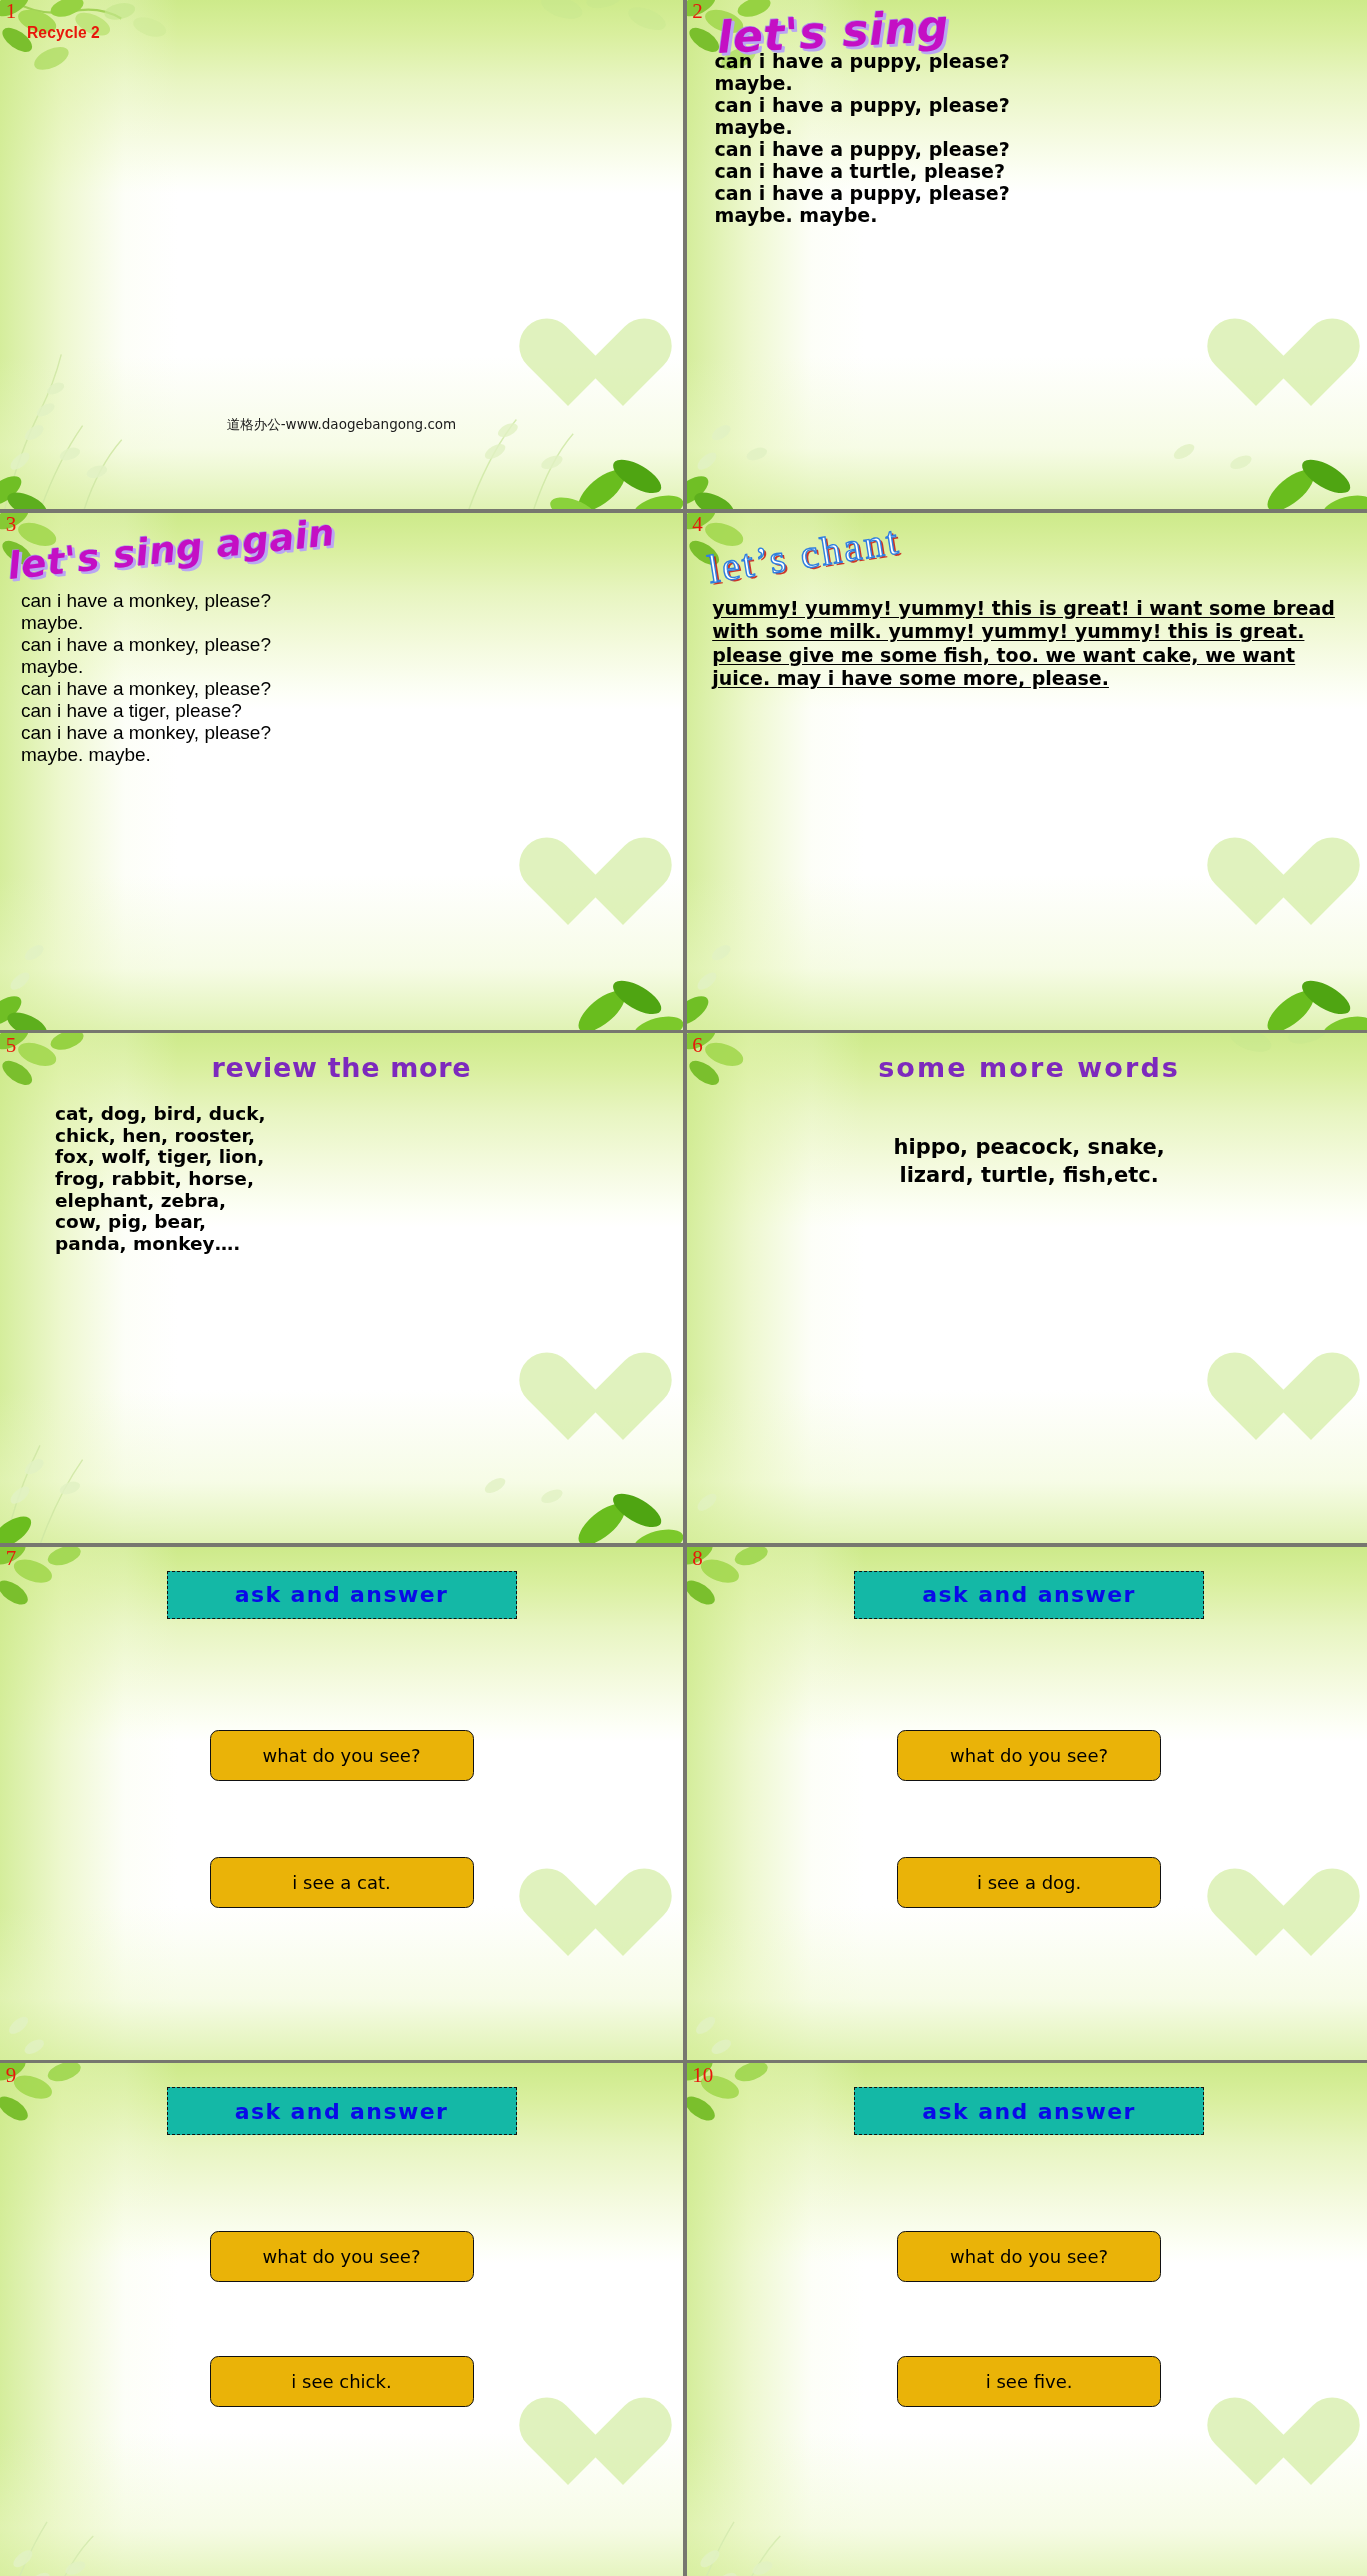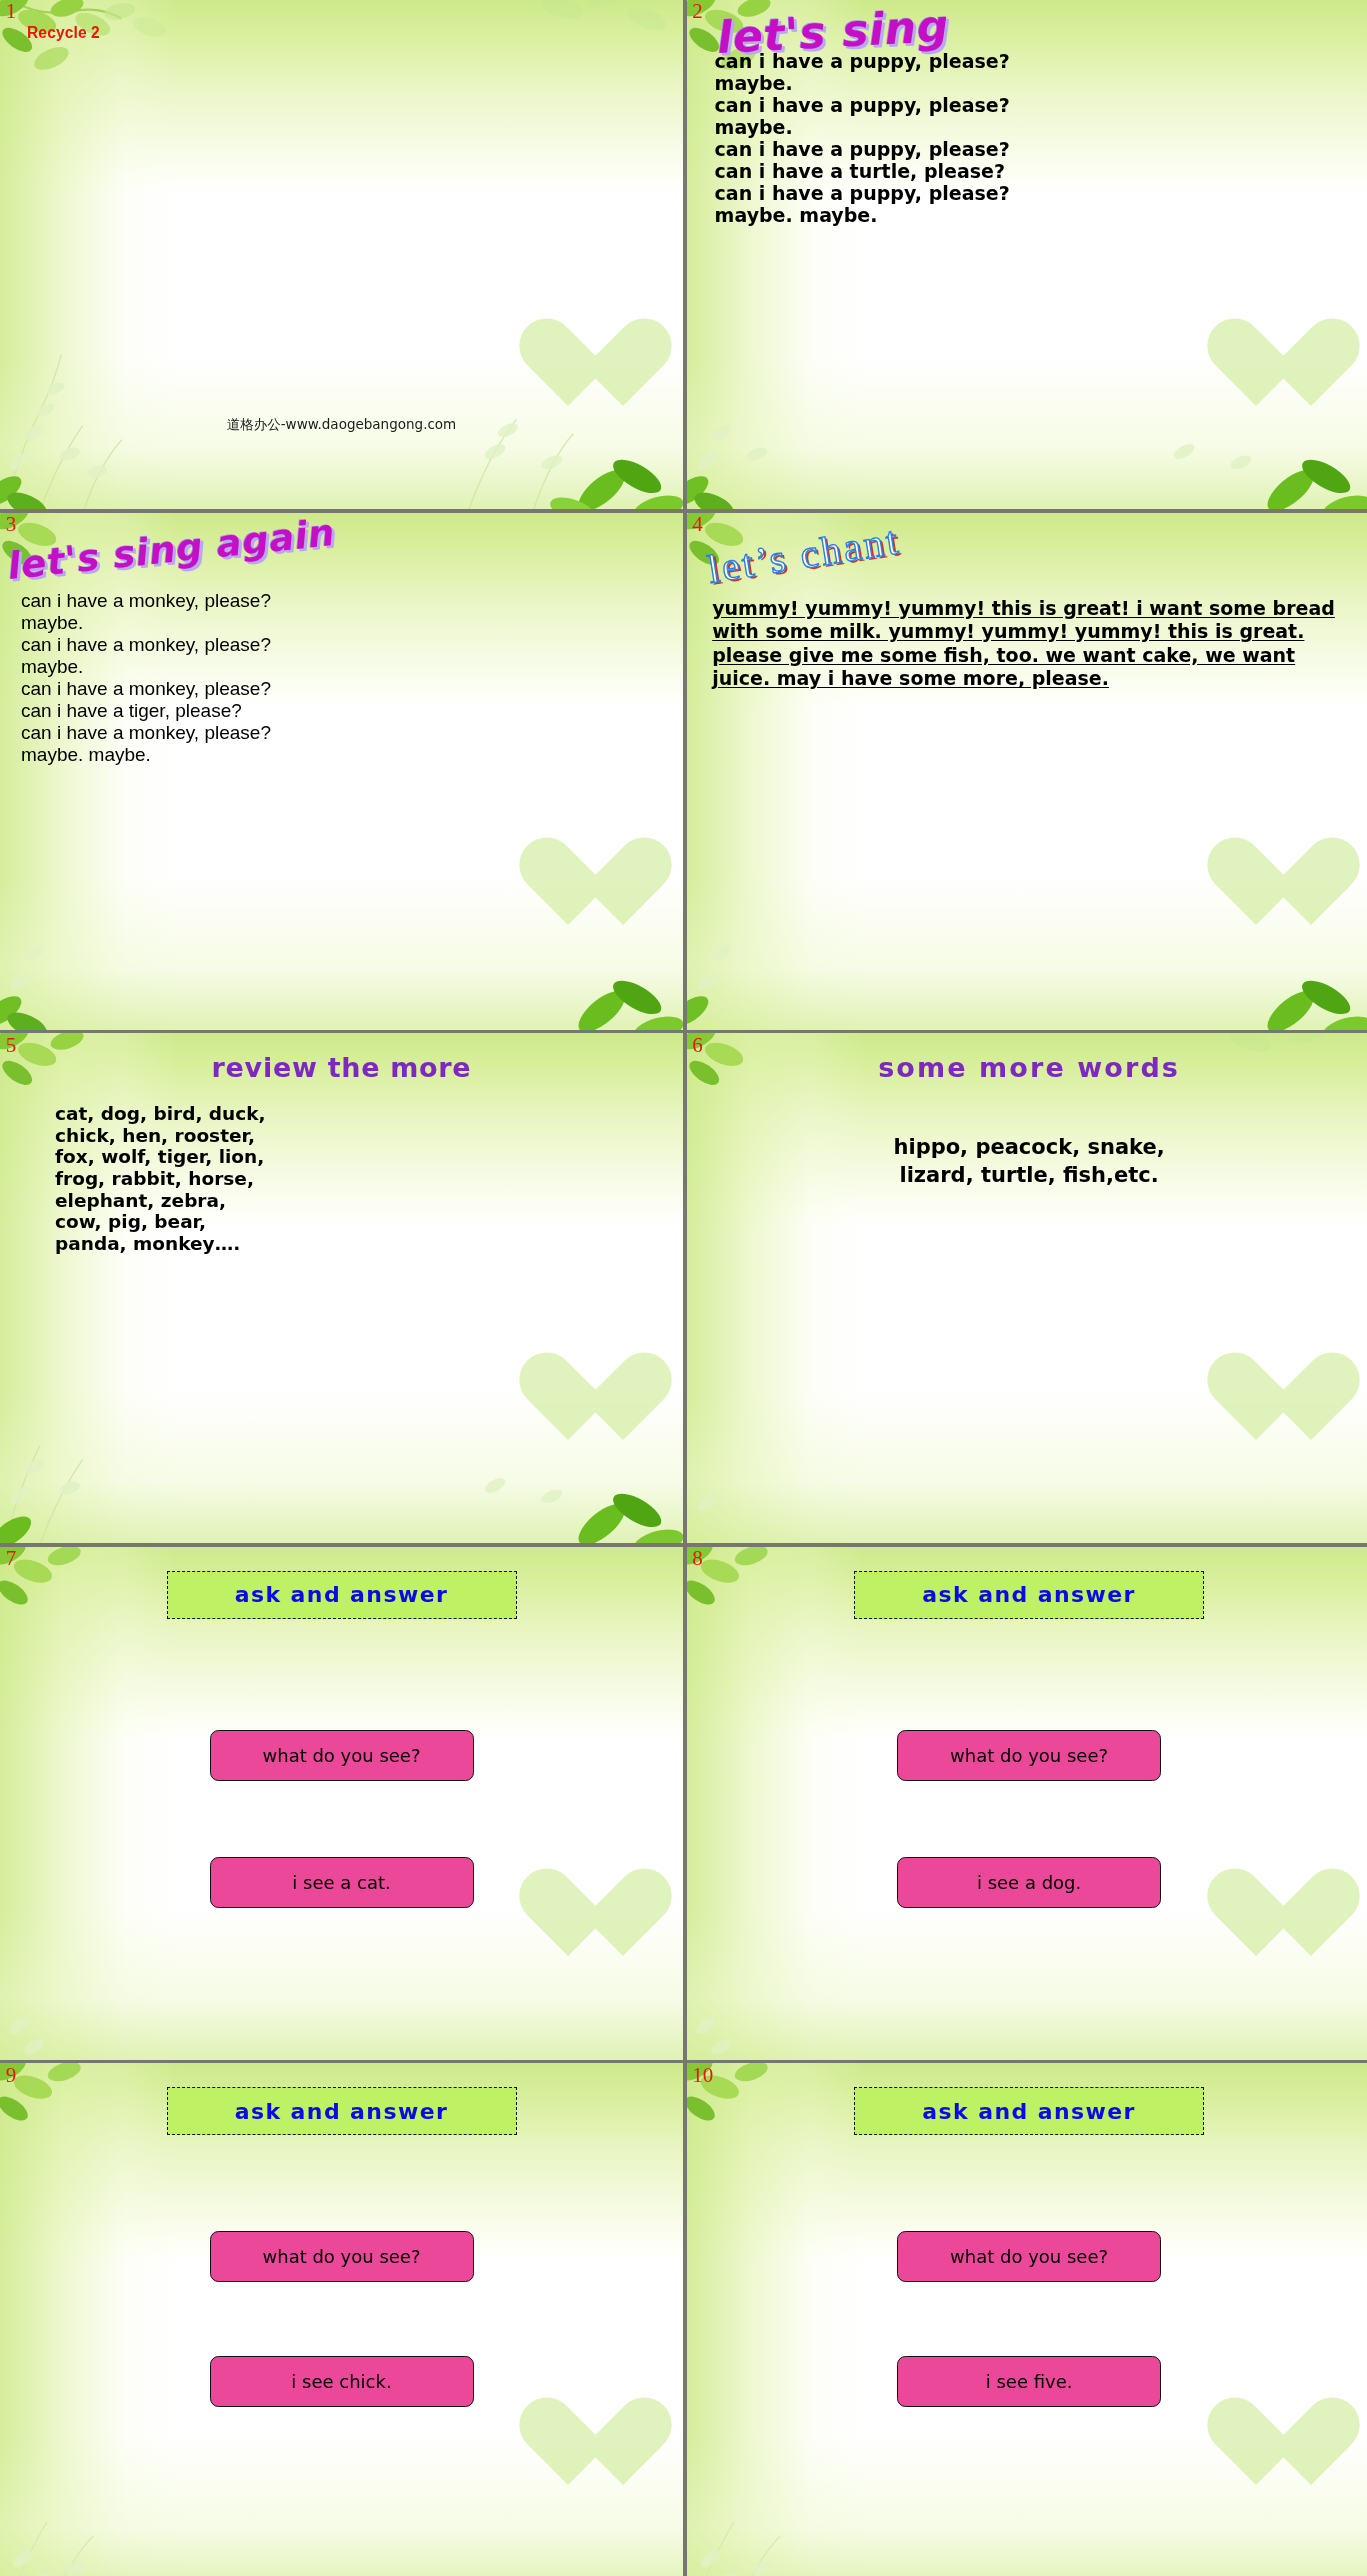--- a/index.html
+++ b/index.html
@@ -182,33 +182,33 @@
   .wordlist.s5 { left: 55px; top: 70px; font-size: 18.5px; line-height: 1.17; }
   .wordlist.s6 { left: 0; right:0; top: 101px; font-size: 21px; line-height: 1.33; text-align:center;}
 
   
   .aa-title {
     position:absolute;
     left: 50%; transform: translateX(-50%);
     top: 24px;
     width: 350px; height: 48px;
     border: 1.4px dashed #111;
-    background: #bef264;
+    background: #14b8a6;
     display:flex; align-items:center; justify-content:center;
     color:#0a0ae8;
     font-family: "DejaVu Sans", sans-serif;
     font-weight: bold;
     font-size: 22px;
     letter-spacing: 1.4px;
   }
   .aa-btn {
     position:absolute;
     left: 50%; transform: translateX(-50%);
     width: 264px; height: 51px;
-    background: #ec4899;
+    background: #eab308;
     border: 1.4px solid #111;
     border-radius: 8.5px;
     display:flex; align-items:center; justify-content:center;
     color:#000;
     font-family: "DejaVu Sans", sans-serif;
     font-size: 18px;
   }
   .aa-btn.q { top: 183px; }
   .aa-btn.a { top: 310px; }
 

